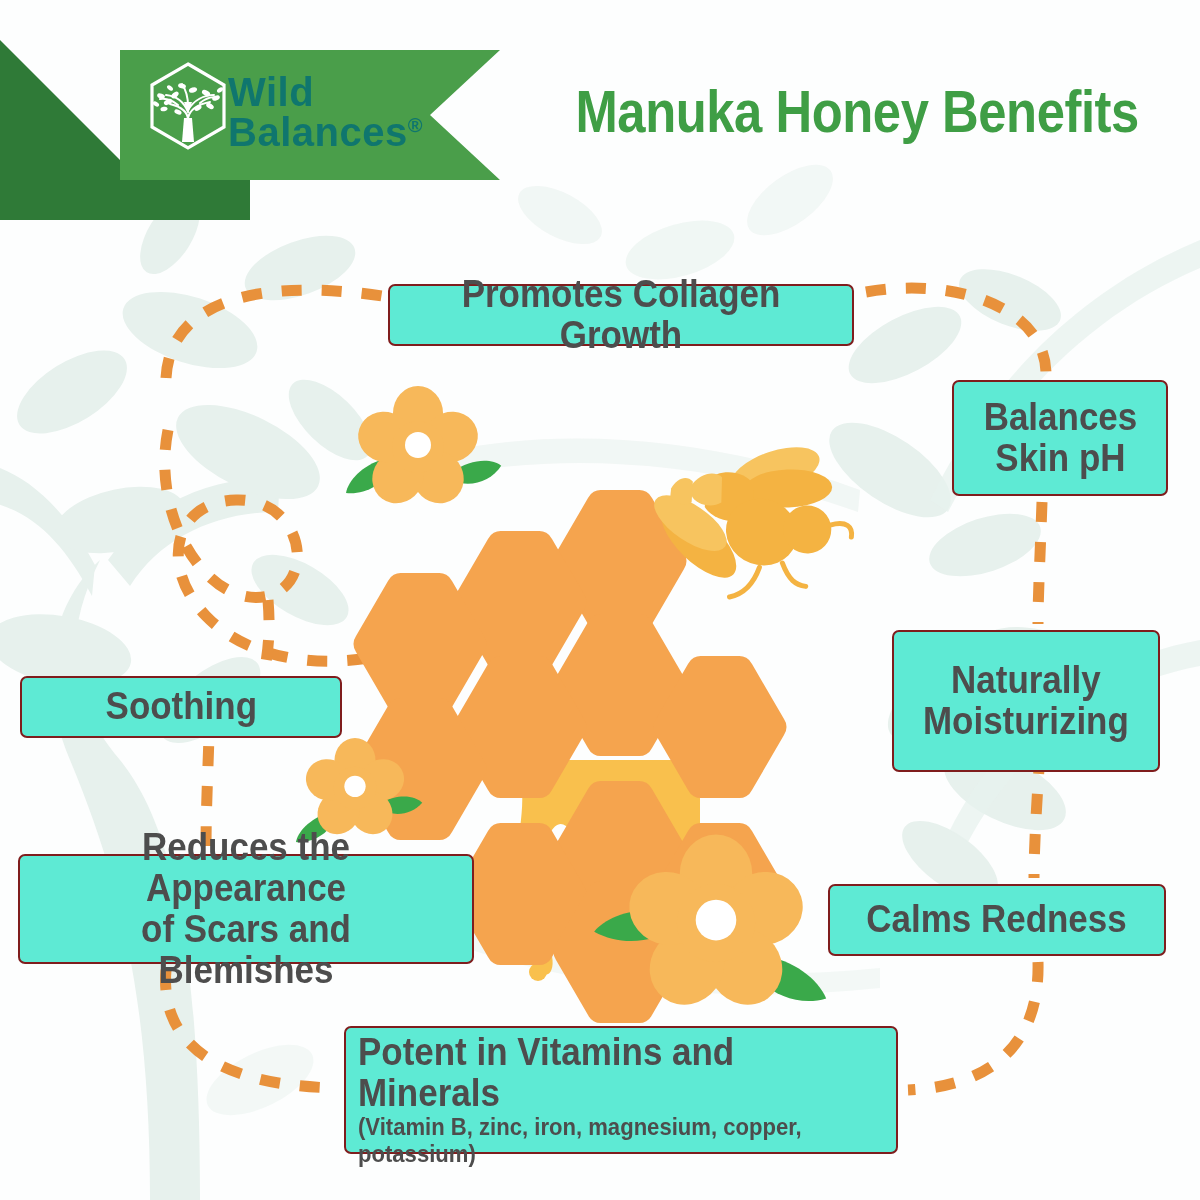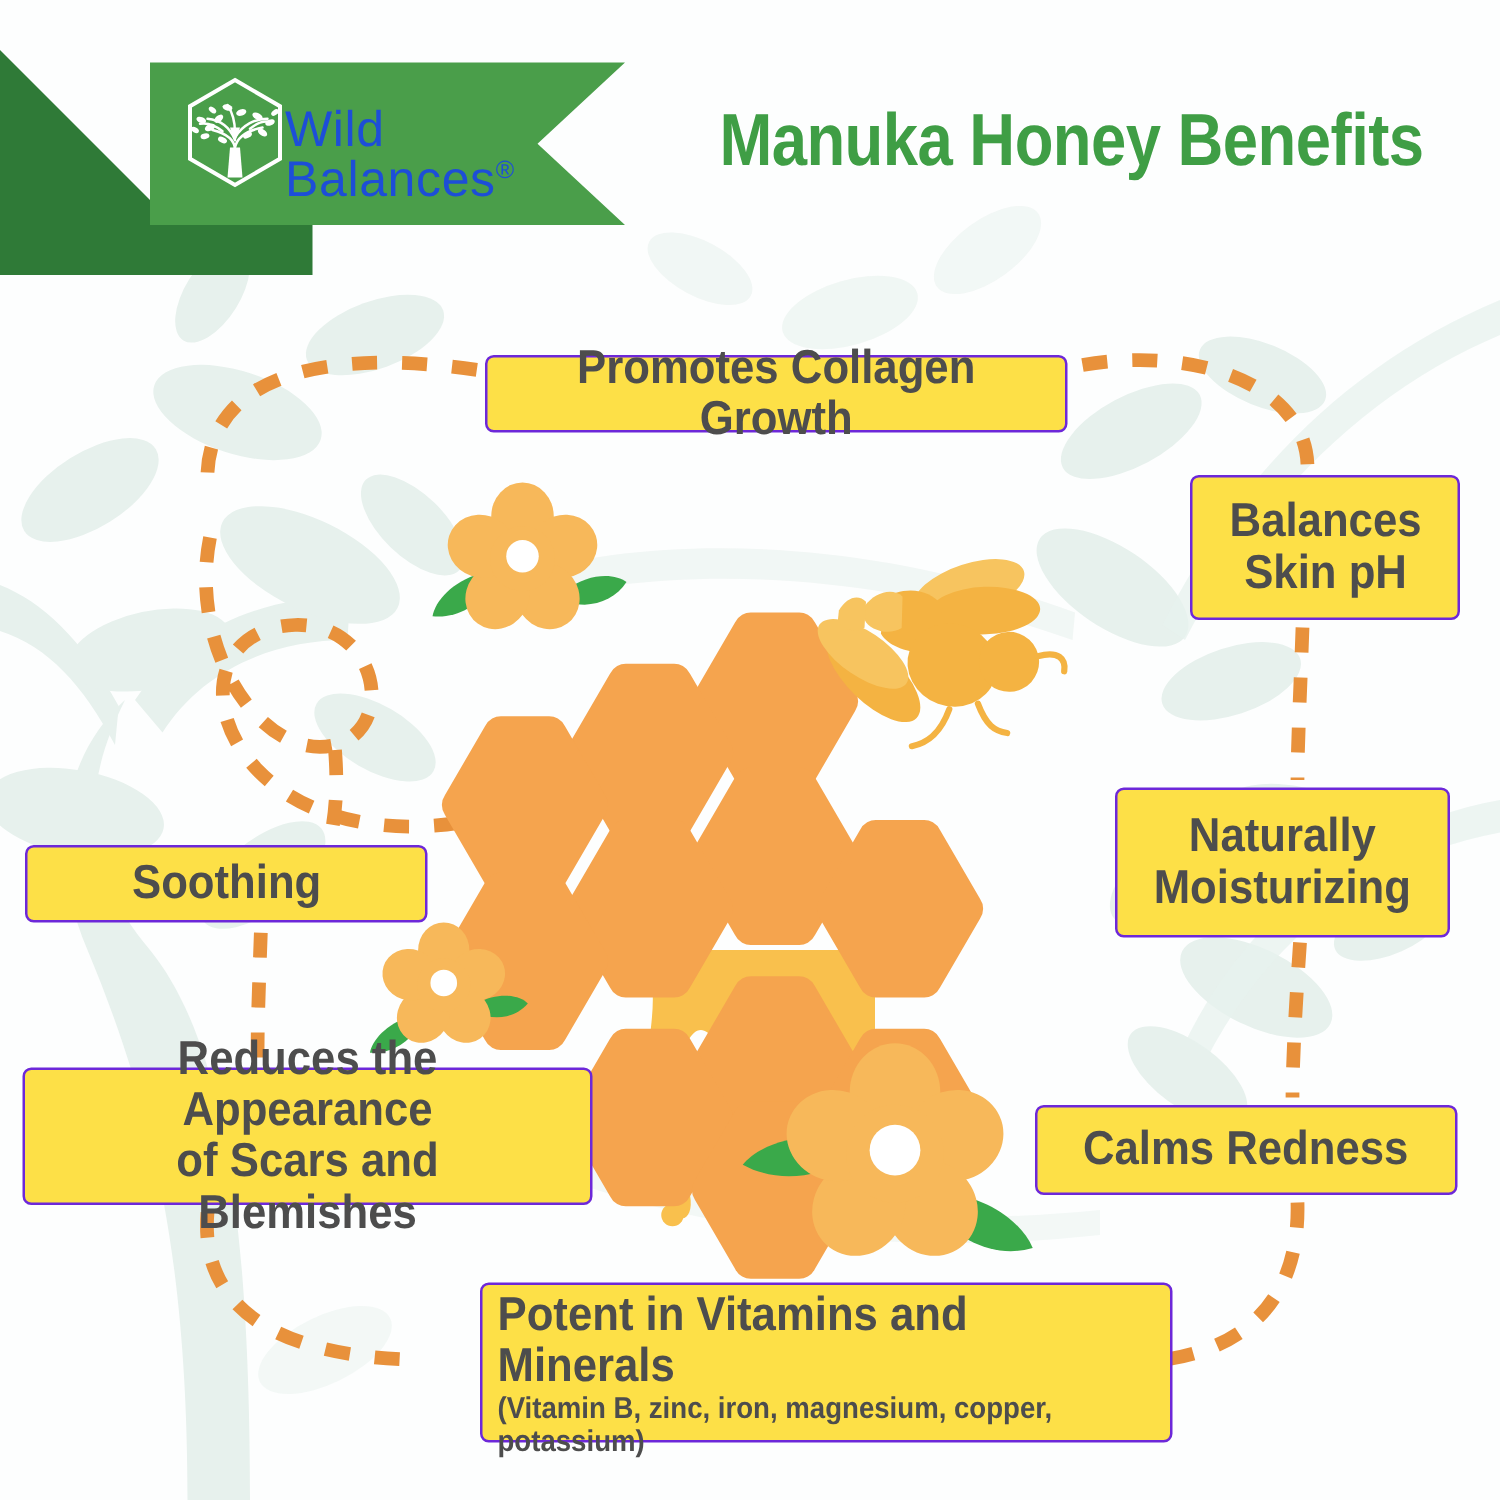--- a/index.html
+++ b/index.html
@@ -10,22 +10,22 @@
     overflow:hidden;
   }
   #stage{position:relative;width:1200px;height:1200px;overflow:hidden;background:#fdfefe;}
 
   
   #bg-watermark{position:absolute;left:0;top:0;width:1200px;height:1200px;z-index:0;pointer-events:none;}
 
   
   #logo-banner{position:absolute;left:0;top:40px;width:500px;height:180px;z-index:5;}
   #logo-text{
-    position:absolute;left:228px;top:84px;z-index:6;
-    color:#1d4ed8;font-weight:normal;line-height:1.0;
+    position:absolute;left:228px;top:72px;z-index:6;
+    color:#0f766e;font-weight:bold;line-height:1.0;
   }
   #logo-text .l1{display:block;font-size:40px;letter-spacing:.5px;}
   #logo-text .l2{display:block;font-size:40px;letter-spacing:.5px;}
   #logo-text .reg{font-size:20px;vertical-align:super;}
 
   #page-title{
     position:absolute;left:530px;top:78px;width:650px;height:80px;z-index:6;
     color:#3f9e45;
     font-family:"Liberation Sans Narrow","Liberation Sans",sans-serif;
     font-size:59px;font-weight:bold;
@@ -37,22 +37,22 @@
 
   
   #connectors{position:absolute;left:0;top:0;width:1200px;height:1200px;z-index:2;pointer-events:none;}
 
   
   #illustration{position:absolute;left:0;top:0;width:1200px;height:1200px;z-index:3;pointer-events:none;}
 
   
   .benefit{
     position:absolute;z-index:6;
-    background:#fde047;
-    border:2px solid #6d28d9;
+    background:#5eead4;
+    border:2px solid #7f1d1d;
     border-radius:7px;
     box-sizing:border-box;
     display:flex;flex-direction:column;
     align-items:center;justify-content:center;
     padding:6px 14px;
   }
   .benefit .bt{
     color:#4d4d4d;
     font-family:"Liberation Sans Narrow","Liberation Sans",sans-serif;
     font-weight:bold;
@@ -69,24 +69,24 @@
     text-align:left;
     align-self:flex-start;
     transform:scaleX(0.92);transform-origin:left center;
     white-space:pre-line;
   }
 
   #b-collagen{left:388px;top:284px;width:466px;height:62px;}
   #b-hydrating{left:34px;top:360px;width:262px;height:62px;}
   #b-ph{left:952px;top:380px;width:216px;height:116px;}
   #b-soothing{left:20px;top:636px;width:322px;height:62px;margin-top:40px;}
-  #b-moist{left:892px;top:630px;width:268px;height:120px;}
+  #b-moist{left:892px;top:630px;width:268px;height:142px;}
   #b-scars{left:18px;top:854px;width:456px;height:110px;}
   #b-calms{left:828px;top:884px;width:338px;height:72px;}
-  #b-potent{left:344px;top:1026px;width:554px;height:128px;align-items:flex-start;justify-content:flex-start;padding:4px 12px;margin-left:40px;}
+  #b-potent{left:344px;top:1026px;width:554px;height:128px;align-items:flex-start;justify-content:flex-start;padding:4px 12px;}
   #b-potent .bt{text-align:left;align-self:flex-start;transform-origin:left center;}
 </style>
 </head>
 <body>
 
 <div id="stage">
 
   <svg id="bg-watermark" viewBox="0 0 1200 1200" xmlns="http://www.w3.org/2000/svg">
     <g fill="#e7f1ed">
 

